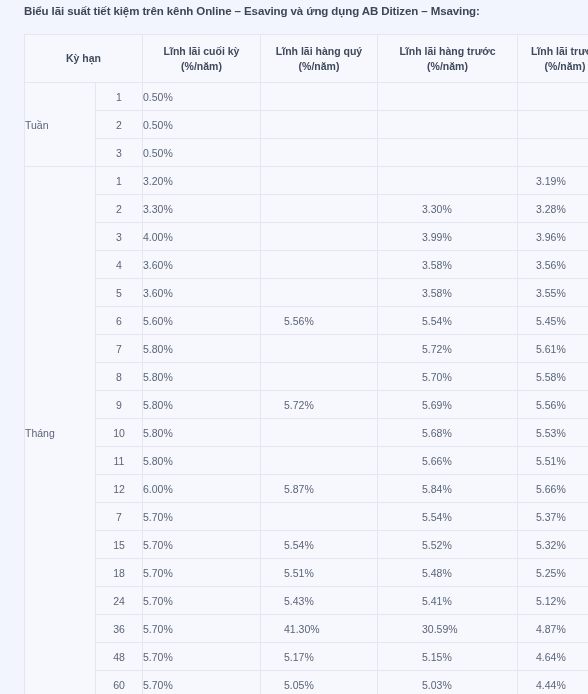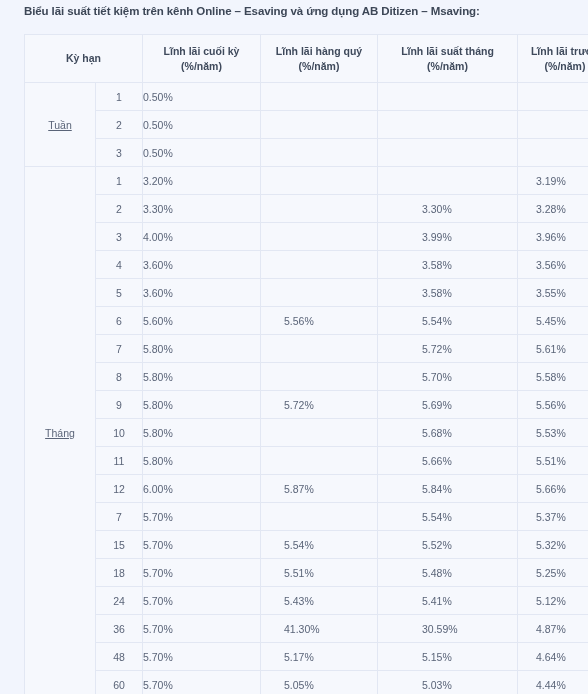--- a/index.html
+++ b/index.html
@@ -80,25 +80,24 @@
   table.rates th .sub {
     display: block;
     font-weight: bold;
   }
 
   table.rates td {
     height: 27px;
   }
 
   td.group-cell {
-    text-align: center;
+    text-align: left;
     font-weight: bold;
     color: #3f4a5c;
     font-size: 10.5px;
-    text-decoration: underline;
   }
 
   td.term-cell {
     text-align: center;
     font-weight: bold;
     color: #3f4a5c;
     font-size: 10.5px;
   }
 
   td.rate-cell {
@@ -134,21 +133,21 @@
           <th colspan="2">Kỳ hạn</th>
           <th>
             <span>Lĩnh lãi cuối kỳ</span>
             <span class="sub">(%/năm)</span>
           </th>
           <th>
             <span>Lĩnh lãi hàng quý</span>
             <span class="sub">(%/năm)</span>
           </th>
           <th>
-            <span>Lĩnh lãi suất tháng</span>
+            <span>Lĩnh lãi hàng trước</span>
             <span class="sub">(%/năm)</span>
           </th>
           <th>
             <span>Lĩnh lãi trước</span>
             <span class="sub">(%/năm)</span>
           </th>
         </tr>
       </thead>
       <tbody id="rates-body">
           <tr>

